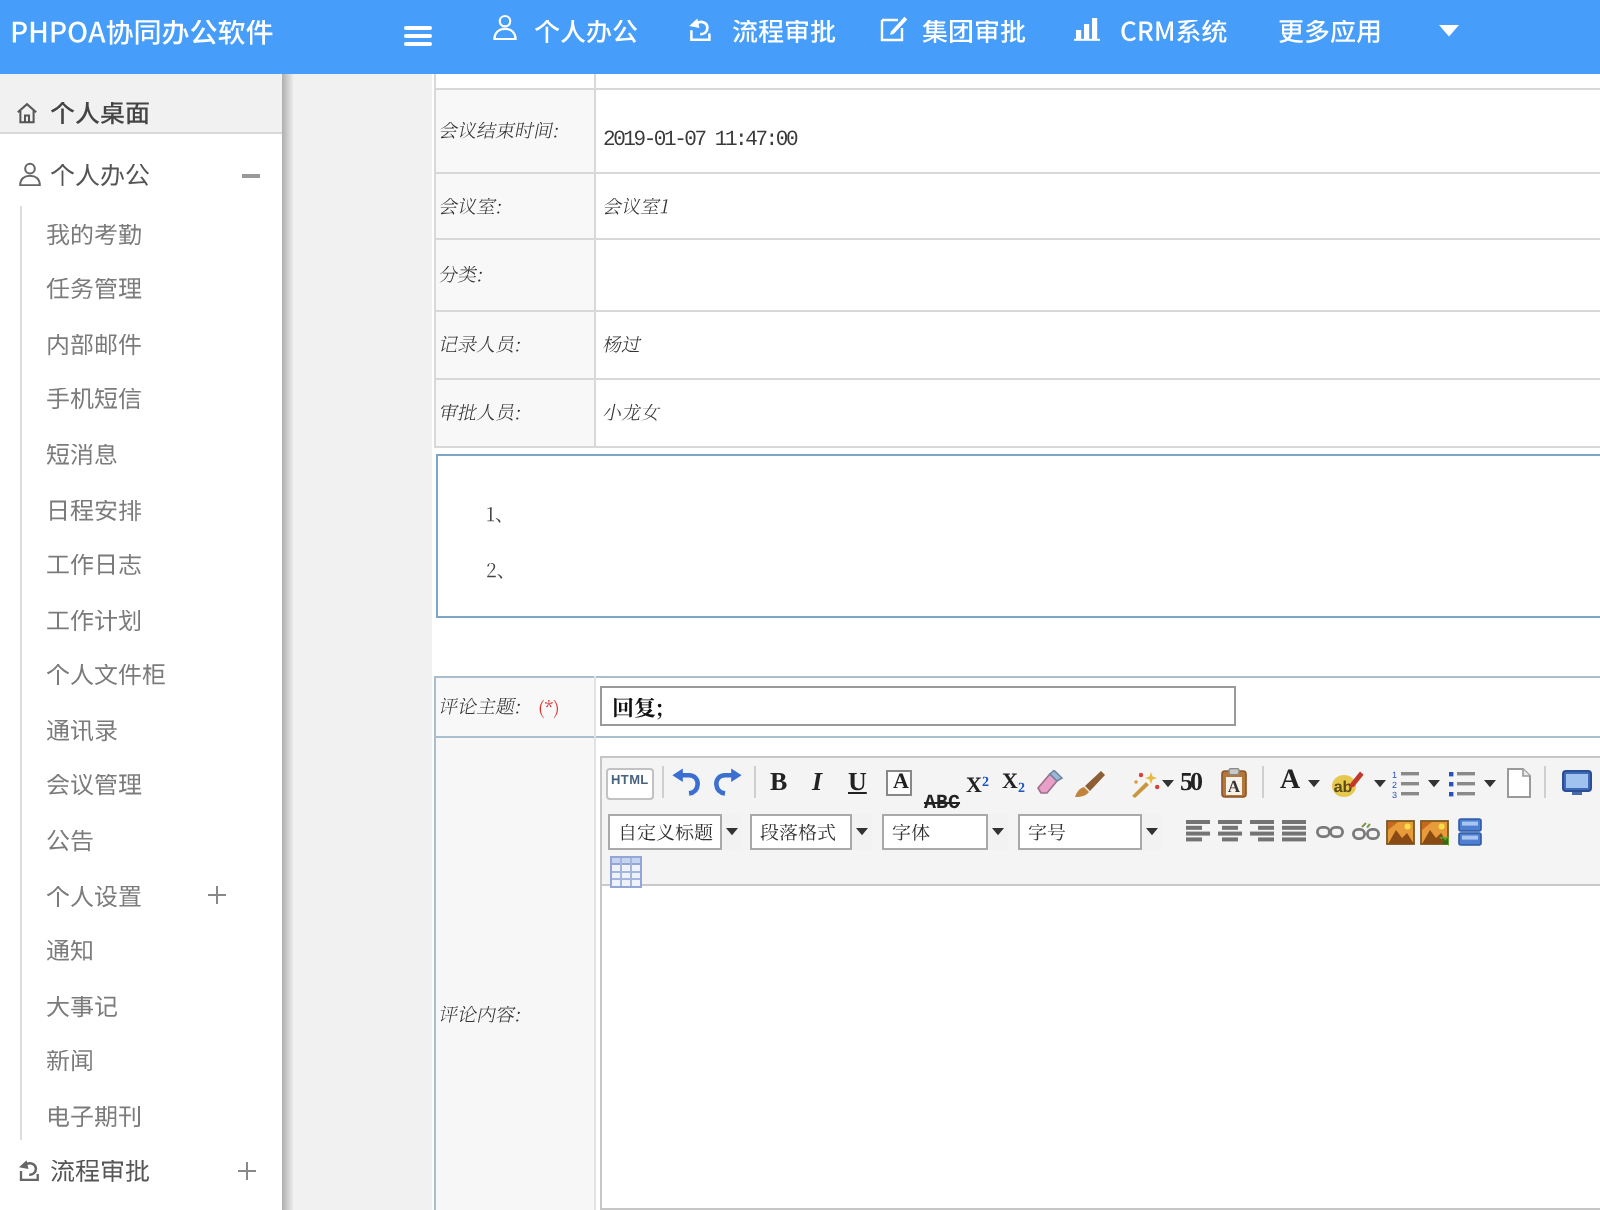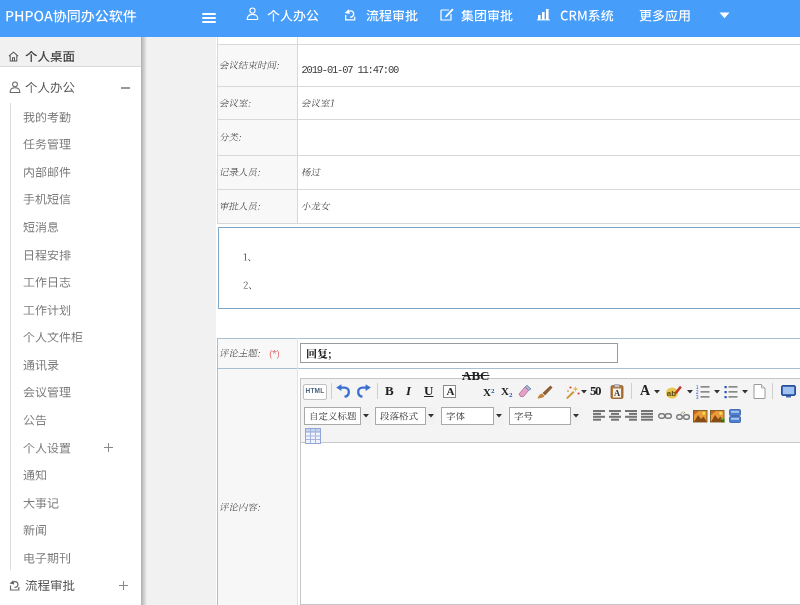--- a/index.html
+++ b/index.html
@@ -291,21 +291,21 @@
     <path d="M12 3.6 H6.5 C3.5 3.6 2 5.9 2.2 8.3 C2.4 10.7 4 12.4 6.5 12.7" fill="none" stroke="#3b6fd0" stroke-width="2.3"></path>
     <path d="M14.8 3.6 L9.6 0.2 L9.6 7 Z" fill="#3b6fd0"></path>
   </svg>
 <div class="abs" style="left:331px;top:383px;width:1px;height:16px;background:#cfcfcf"></div>
 <div class="abs" style="left:377px;top:383px;width:1px;height:16px;background:#cfcfcf"></div>
 <div style="position:absolute;left:385px;top:382.1px;font-family:'Liberation Serif',serif;font-size:13px;color:#222;line-height:18px;font-weight:bold">B</div>
 <div style="position:absolute;left:406px;top:382.1px;font-family:'Liberation Serif',serif;font-size:13px;color:#222;line-height:18px;font-weight:bold;font-style:italic">I</div>
 <div style="position:absolute;left:424px;top:382.1px;font-family:'Liberation Serif',serif;font-size:13px;color:#222;line-height:18px;font-weight:bold;text-decoration:underline">U</div>
 <div class="abs" style="left:443px;top:384.5px;width:13px;height:13px;border:1px solid #888;background:#fdfdfd"></div>
 <div style="position:absolute;left:446.5px;top:383.6px;font-family:'Liberation Serif',serif;font-size:11px;color:#222;line-height:15px;font-weight:bold">A</div>
-<div style="position:absolute;left:462px;top:371px;font-family:Liberation Serif, serif;font-size:13px;color:#222;line-height:10px;font-weight:bold"><span style="text-decoration:line-through">ABC</span></div>
+<div style="position:absolute;left:462px;top:398px;font-family:Liberation Mono, monospace;font-size:10px;color:#222;line-height:10px;font-weight:bold"><span style="text-decoration:line-through">ABC</span></div>
 <div style="position:absolute;left:483px;top:383.6px;font-family:'Liberation Serif',serif;font-size:11px;color:#222;line-height:15px;font-weight:bold">X<span style="font-size:7px;vertical-align:3px;color:#1a56c4">2</span></div>
 <div style="position:absolute;left:501px;top:383.6px;font-family:'Liberation Serif',serif;font-size:11px;color:#222;line-height:15px;font-weight:bold">X<span style="font-size:7px;vertical-align:-2px;color:#1a56c4">2</span></div>
 <svg class="abs" style="left:518px;top:385.0px" width="14" height="13" viewBox="0 0 14 13">
     <path d="M1 9 L7 2 L10.5 5.5 L5.5 11.5 L2.5 11.5 Z" fill="#e8a0c8" stroke="#9b6f8a" stroke-width="0.8"></path>
     <path d="M7 2 L9 0.2 L13 4 L10.5 5.5 Z" fill="#9fb7d4" stroke="#6f87a4" stroke-width="0.8"></path>
   </svg>
 <svg class="abs" style="left:537px;top:384.5px" width="16" height="14" viewBox="0 0 16 14">
     <path d="M0.5 13.5 C1.5 10.5 3 9 5 8.5 L7.5 11 C6.5 12.5 4 13.5 0.5 13.5 Z" fill="#c2833c"></path>
     <path d="M5.5 8 L13.5 0.5 L15.5 2.5 L8 10.5 Z" fill="#8b5e34"></path>
   </svg>

